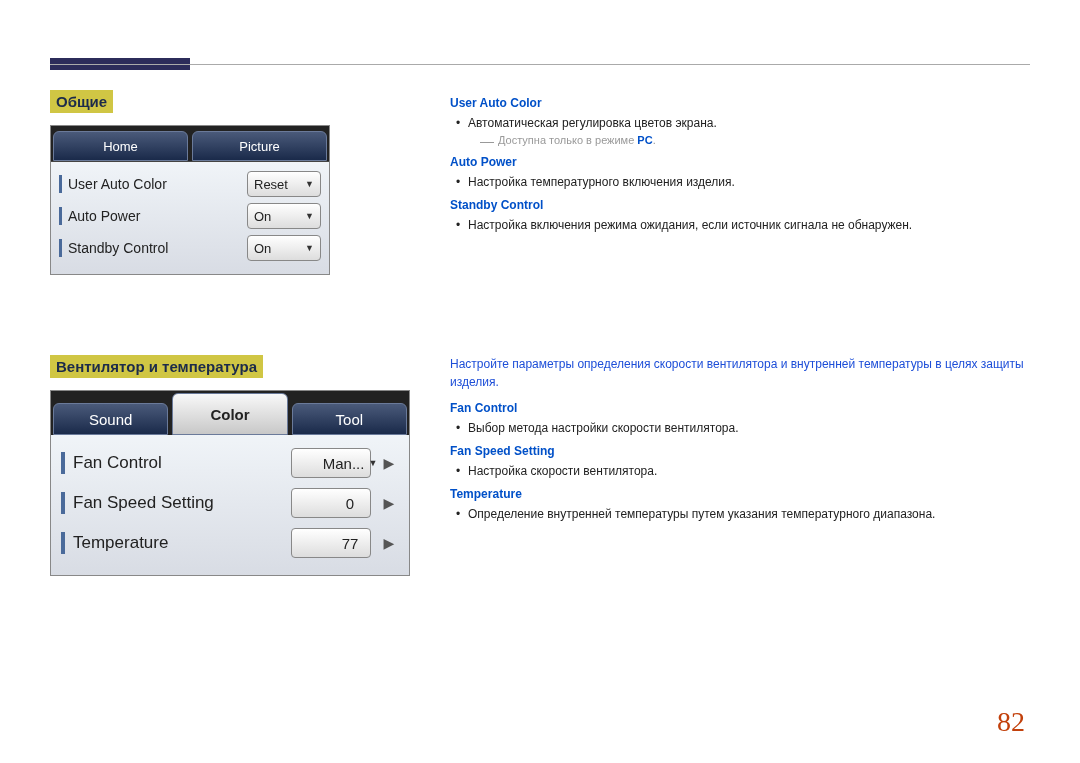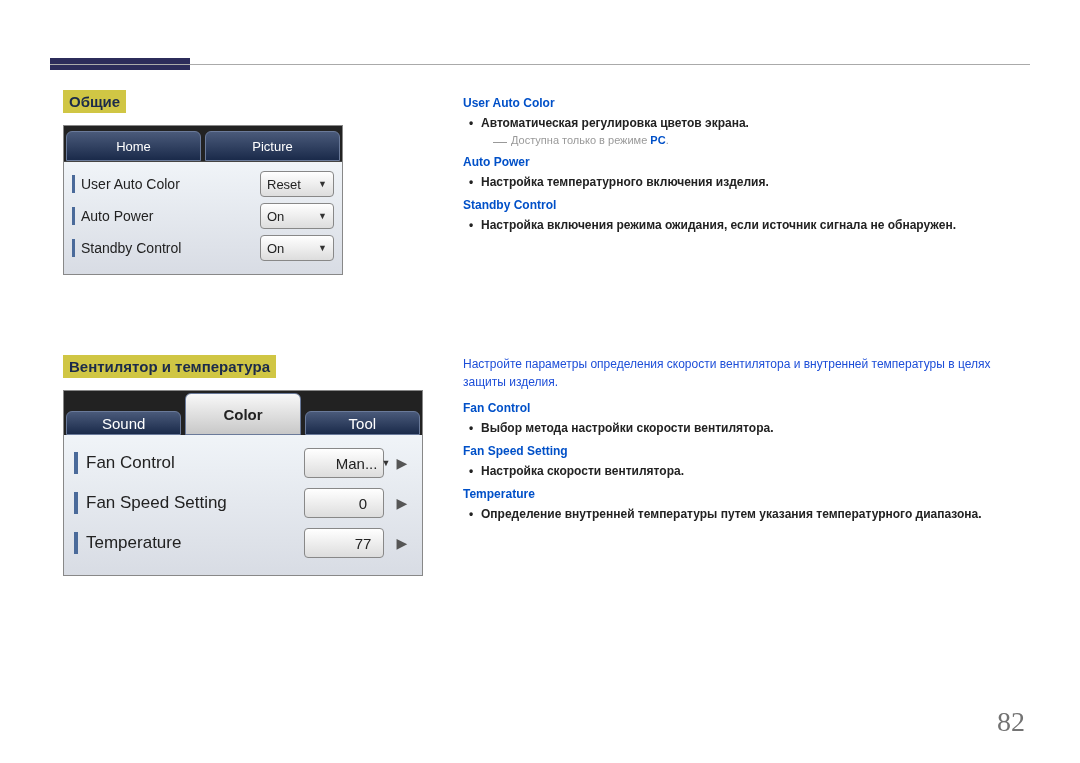--- a/index.html
+++ b/index.html
@@ -26,33 +26,33 @@
     left: 50px;
     width: 140px;
     height: 12px;
     background: #2c2c5a;
   }
   .page-num {
     position: absolute;
     bottom: 25px;
     right: 55px;
     font-size: 28px;
-    color: #737373;
+    color: #c2410c;
     font-family: Georgia, serif;
   }
   .content {
     position: absolute;
     top: 90px;
     left: 50px;
     right: 50px;
     display: flex;
     flex-direction: column;
     gap: 80px;
   }
-  .section { display: flex; gap: 40px; align-items: flex-start; margin-left: 13px; }
+  .section { display: flex; gap: 40px; align-items: flex-start; }
   .left { width: 360px; flex-shrink: 0; }
   .right { flex: 1; }
   .hl-title {
     display: inline-block;
     background: #d0c644;
     color: #1b2a4a;
     font-weight: bold;
     font-size: 15px;
     padding: 3px 6px;
     margin-bottom: 12px;
@@ -129,21 +129,21 @@
     width: 360px;
     border: 1px solid #888;
     background: #000;
   }
   .tabs2 {
     display: flex;
     height: 44px;
     background: #222;
     align-items: flex-end;
   }
-  .tabs2 .tab { font-size: 15px; height: 24px; }
+  .tabs2 .tab { font-size: 15px; height: 32px; }
   .tabs2 .tab.active { height: 42px; }
   .tabbody2 {
     background: linear-gradient(#f0f4f8, #d8dce4);
     padding: 8px 10px 12px 10px;
   }
   .row2 {
     display: flex;
     align-items: center;
     height: 40px;
     gap: 8px;
@@ -174,21 +174,20 @@
   .desc-title {
     color: #0050c8;
     font-weight: bold;
     font-size: 12px;
     margin-top: 6px;
     margin-bottom: 4px;
   }
   .desc-list {
     list-style: none;
     padding-left: 18px;
-    font-weight: bold;
   }
   .desc-list li {
     position: relative;
     font-size: 12px;
     line-height: 1.6;
     color: #222;
   }
   .desc-list li::before {
     content: "•";
     position: absolute;

